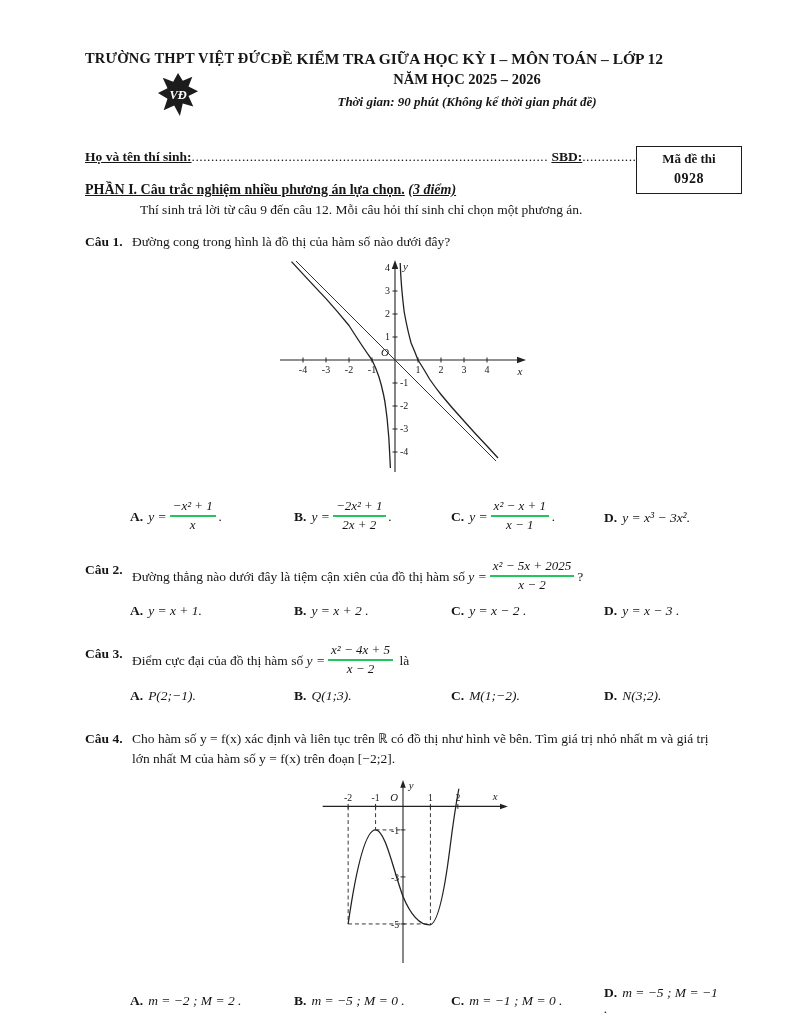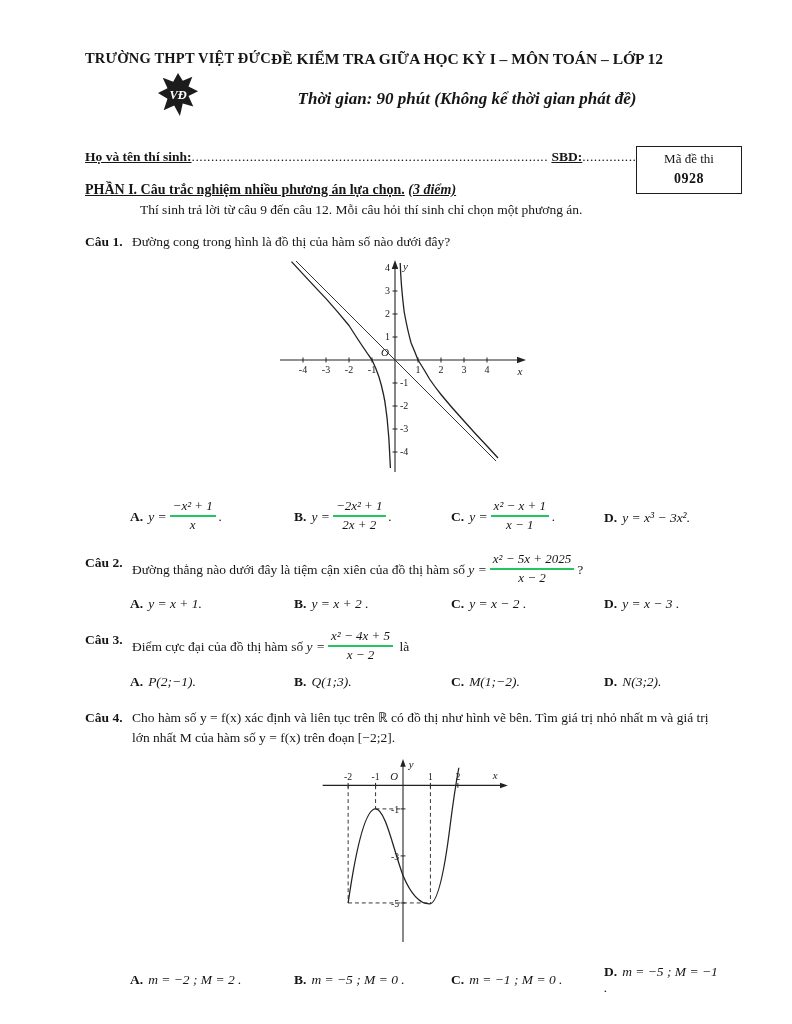--- a/index.html
+++ b/index.html
@@ -16,28 +16,28 @@
   .i { font-style:italic; }
 
   
   .header { display:flex; }
   .header-left { width:215px; text-align:center; }
   .school { font-weight:bold; font-size:14.5px; white-space:nowrap; letter-spacing:.2px; }
   .logo { margin-top:5px; }
   .header-center { flex:1; margin-right:100px; text-align:center; }
   .title1 { font-weight:bold; font-size:15.5px; white-space:nowrap; }
   .title2 { font-weight:bold; font-size:14.5px; margin-top:3px; }
-  .title3 { font-style:italic; font-weight:bold; font-size:17px; margin-top:21px; }
+  .title3 { font-style:italic; font-weight:bold; font-size:13px; margin-top:6px; }
 
   .code-box {
     position:absolute; top:146px; right:50px; width:106px;
     border:1.5px solid #1d1d1d; text-align:center; padding:4px 2px 6px;
     background:#fff;
   }
-  .code-label { font-weight:normal; font-size:13px; }
+  .code-label { font-weight:bold; font-size:13px; }
   .code-value { font-weight:bold; font-size:14px; margin-top:4px; letter-spacing:.5px; }
 
   .student-line { margin-top:27px; font-size:13.5px; white-space:nowrap; }
   .dots { letter-spacing:.5px; }
 
   .part-title { margin-top:17px; font-size:14px; }
   .instruction { margin-left:55px; margin-top:4px; font-size:13.5px; }
 
   .q-row { display:flex; font-size:13.5px; line-height:1.5; }
   .q-label { flex:0 0 47px; font-weight:bold; }
@@ -54,39 +54,40 @@
   .graph-wrap { text-align:center; }
   .ax { stroke:#222; stroke-width:1.1; }
   .tick { stroke:#222; stroke-width:1; }
   .curve { stroke:#222; stroke-width:1.3; fill:none; }
   .thin { stroke:#333; stroke-width:1; fill:none; }
   .dash { stroke:#333; stroke-width:1; fill:none; stroke-dasharray:4 3; }
   .albl { font-size:10px; fill:#1a1a1a; font-family:"Liberation Serif", serif; }
   .aital { font-style:italic; font-size:11px; }
 
   .mt8{margin-top:8px;} .mt10{margin-top:10px;} .mt12{margin-top:12px;}
-  .mt14{margin-top:14px;} .mt18{margin-top:18px;}
+  .mt14{margin-top:14px;} .mt18{margin-top:25px;}
 </style>
 </head>
 <body>
 
 <div class="page">
 
   <div class="header">
     <div class="header-left">
       <div class="school">TRƯỜNG THPT VIỆT ĐỨC</div>
       <div class="logo">
         <svg width="42" height="46" viewBox="0 0 44 48">
           <path d="M22,1 L27,9 L37,5 L33,15 L43,20 L33,25 L38,36 L27,33 L24,46 L18,35 L7,40 L11,28 L1,22 L11,17 L6,6 L17,10 Z" fill="#1c1c1c"></path>
           <text x="22" y="28" text-anchor="middle" font-size="13" font-weight="bold" font-style="italic" fill="#ffffff">VĐ</text>
         </svg>
       </div>
     </div>
     <div class="header-center">
       <div class="title1">ĐỀ KIỂM TRA GIỮA HỌC KỲ I – MÔN TOÁN – LỚP 12</div>
+      <div class="title2">NĂM HỌC 2025 – 2026</div>
       <div class="title3">Thời gian: 90 phút (Không kể thời gian phát đề)</div>
     </div>
   </div>
 
   <div class="code-box">
     <div class="code-label">Mã đề thi</div>
     <div class="code-value">0928</div>
   </div>
 
   <div class="student-line">

